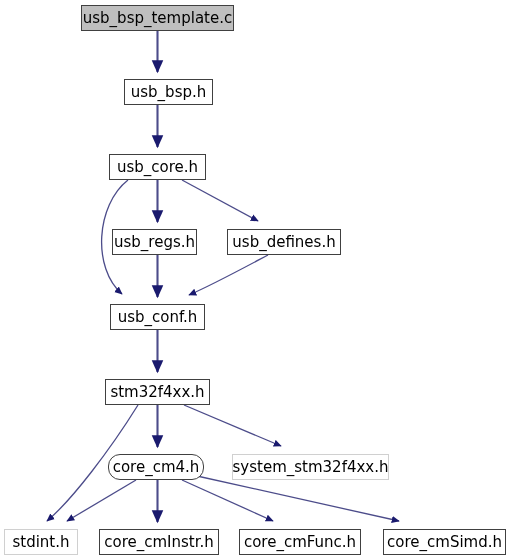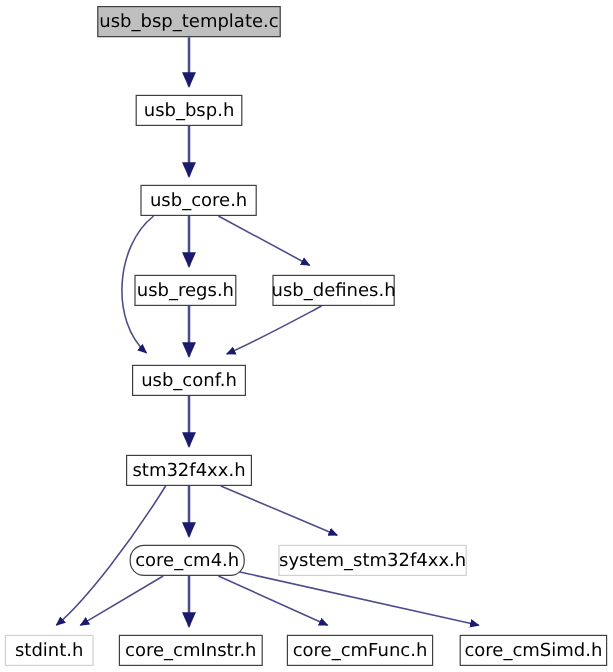--- a/index.html
+++ b/index.html
@@ -94,30 +94,30 @@
 
     <line x1="182" y1="480" x2="273" y2="521" stroke="#4c4c8a" stroke-width="1.3" marker-end="url(#arrowhead)"></line>
 
     <line x1="197" y1="476" x2="399" y2="521" stroke="#4c4c8a" stroke-width="1.3" marker-end="url(#arrowhead)"></line>
   </svg>
 
   <div id="node-layer">
       <div class="node node-root" style="left: 81px; top: 5px; width: 153px;">
         <span class="node-label">usb_bsp_template.c</span>
       </div>
-      <div class="node" style="left: 113px; top: 79px; width: 89px; align-items: center;">
+      <div class="node" style="left: 124px; top: 79px; width: 89px; align-items: center;">
         <span class="node-label">usb_bsp.h</span>
       </div>
-      <div class="node" style="left: 109px; top: 154px; width: 97px; margin-left: 8px;">
+      <div class="node" style="left: 109px; top: 154px; width: 97px;">
         <span class="node-label">usb_core.h</span>
       </div>
       <div class="node" style="left: 112px; top: 229px; width: 85px;">
         <span class="node-label">usb_regs.h</span>
       </div>
-      <div class="node" style="left: 227px; top: 229px; width: 102px;">
+      <div class="node" style="left: 227px; top: 229px; width: 114px;">
         <span class="node-label">usb_defines.h</span>
       </div>
       <div class="node" style="left: 110px; top: 304px; width: 95px;">
         <span class="node-label">usb_conf.h</span>
       </div>
       <div class="node" style="left: 105px; top: 379px; width: 105px; text-align: center;">
         <span class="node-label">stm32f4xx.h</span>
       </div>
       <div class="node" style="left: 108px; top: 454px; width: 96px; border-radius: 12px;">
         <span class="node-label">core_cm4.h</span>

